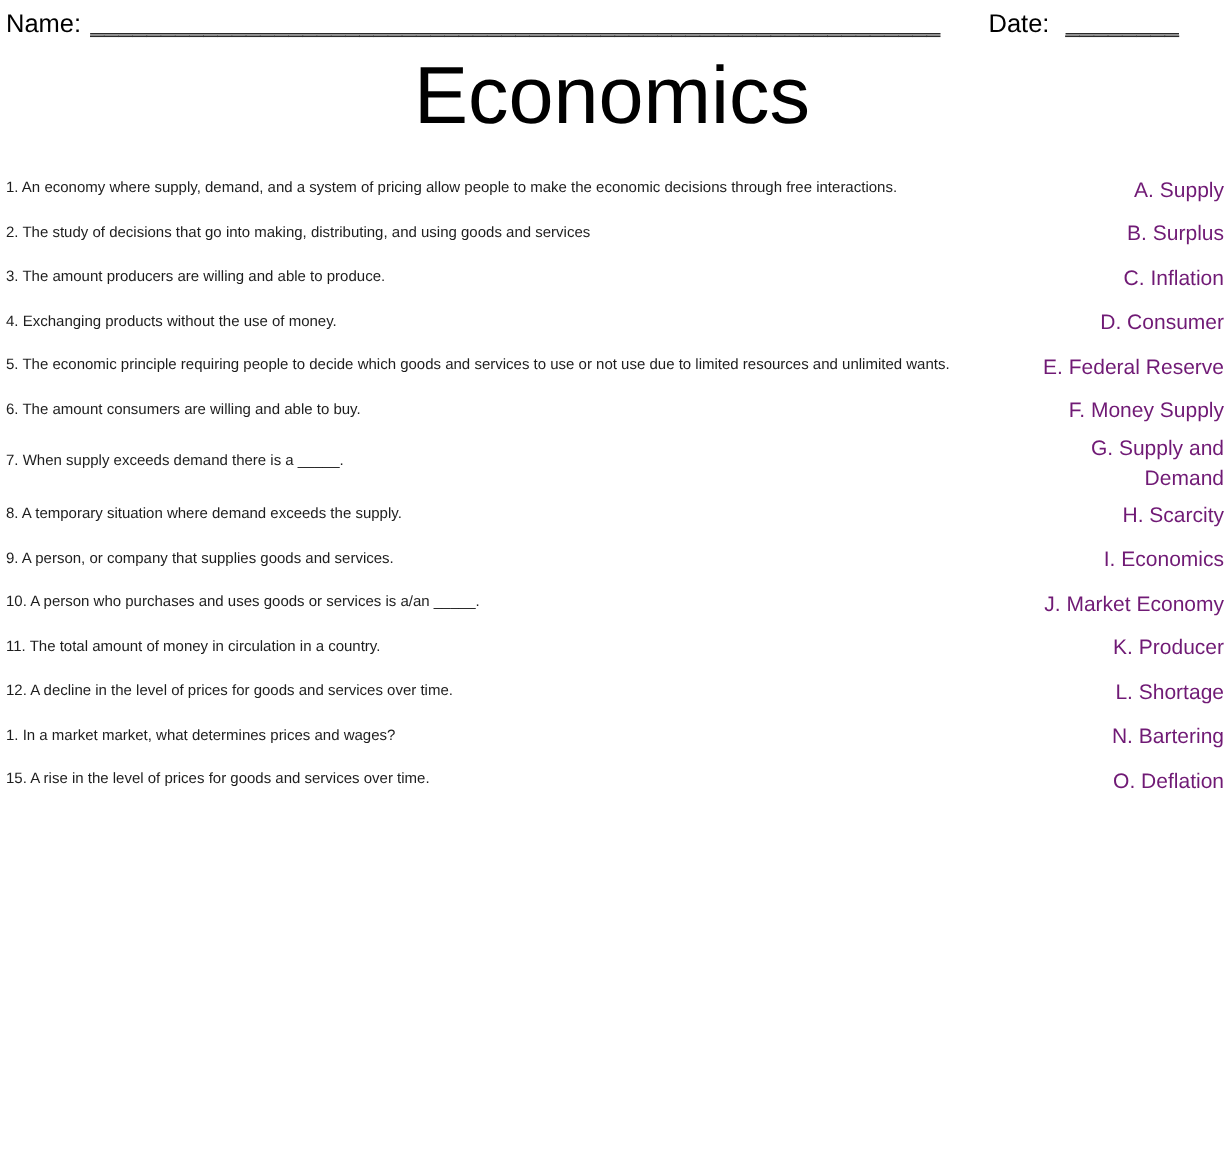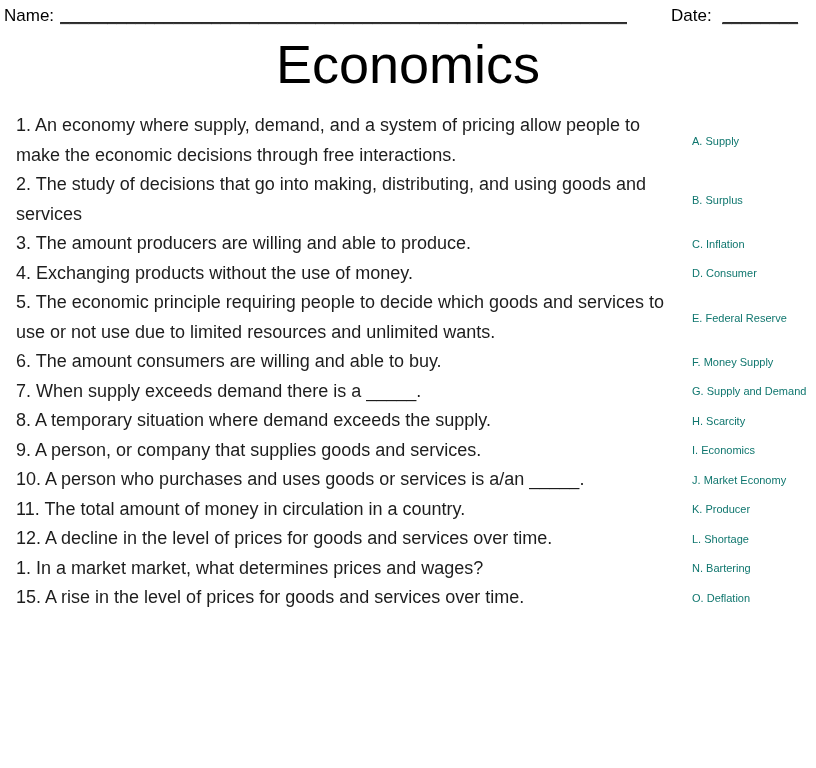--- a/index.html
+++ b/index.html
@@ -8,21 +8,21 @@
     width: 816px;
     height: 768px;
     background: #ffffff;
     font-family: "Liberation Sans", "DejaVu Sans", sans-serif;
     color: #1d1d1d;
     overflow: hidden;
   }
   .header {
     display: flex;
     align-items: baseline;
-    padding: 5px 18px 0 4px;
+    padding: 5px 30px 0 4px;
     font-size: 17px;
     color: #000000;
     line-height: 22px;
     white-space: nowrap;
   }
   .blank {
     color: #2a2a2a;
     letter-spacing: 0;
     overflow: hidden;
     white-space: nowrap;
@@ -42,32 +42,33 @@
     display: table;
     width: 816px;
     margin-top: 10px;
     border-collapse: collapse;
   }
   .qa-row { display: table-row; }
   .q-cell {
     display: table-cell;
     vertical-align: middle;
     width: 668px;
-    padding-left: 16px;
-    font-size: 18px;
+    padding-left: 4px;
+    font-size: 10px;
     line-height: 29.5px;
     color: #1d1d1d;
   }
   .a-cell {
     display: table-cell;
     vertical-align: middle;
     padding-left: 24px;
-    font-size: 11px;
+    font-size: 14px;
     line-height: 20px;
-    color: #0f766e;
+    color: #701a75;
+    text-align: right;
   }
 </style>
 </head>
 <body>
 
 <div class="page">
 
   <div class="header">
     <span class="label">Name:</span>
     <span class="blank name-blank">____________________________________________________________</span>

